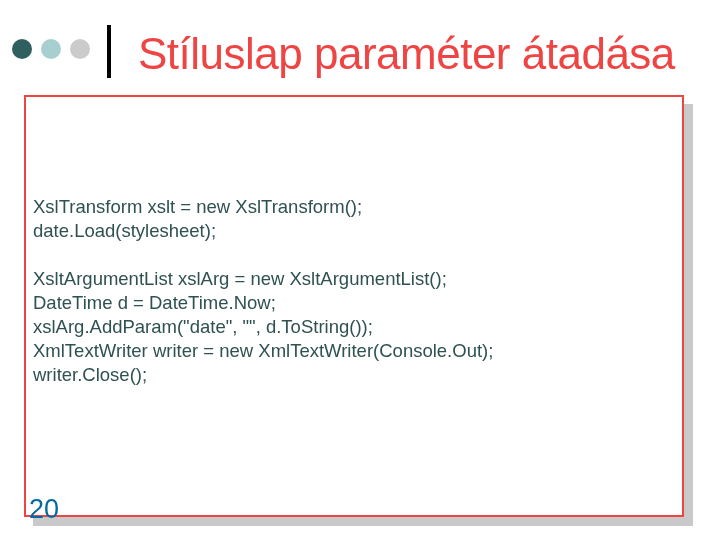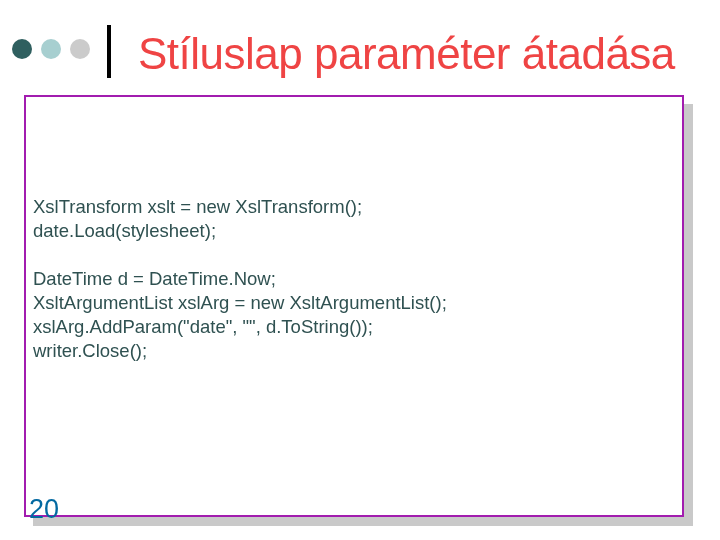--- a/index.html
+++ b/index.html
@@ -56,21 +56,21 @@
   }
 
   
   .content-box {
     position: absolute;
     left: 24px;
     top: 95px;
     width: 656px;
     height: 418px;
     background: #ffffff;
-    border: 2px solid #a21caf;
+    border: 2px solid #ef4444;
     box-shadow: 9px 9px 0 0 #C9C9C9;
     box-sizing: content-box;
   }
 
   .code-area {
     padding: 98px 6px 0 7px;
   }
   .code-block {
     margin: 0 0 24px 0;
   }
@@ -108,23 +108,24 @@
 
   <div class="content-box">
     <div class="code-area">
 
       <div class="code-block">
         <div class="code-line">XslTransform xslt = new XslTransform();</div>
         <div class="code-line">date.Load(stylesheet);</div>
       </div>
 
       <div class="code-block">
+        <div class="code-line">XsltArgumentList xslArg = new XsltArgumentList();</div>
         <div class="code-line">DateTime d = DateTime.Now;</div>
-        <div class="code-line">XsltArgumentList xslArg = new XsltArgumentList();</div>
         <div class="code-line">xslArg.AddParam("date", "", d.ToString());</div>
+        <div class="code-line">XmlTextWriter writer = new XmlTextWriter(Console.Out);</div>
         <div class="code-line">writer.Close();</div>
       </div>
 
     </div>
   </div>
 
   <div class="page-number">20</div>
 
 </div>
 

